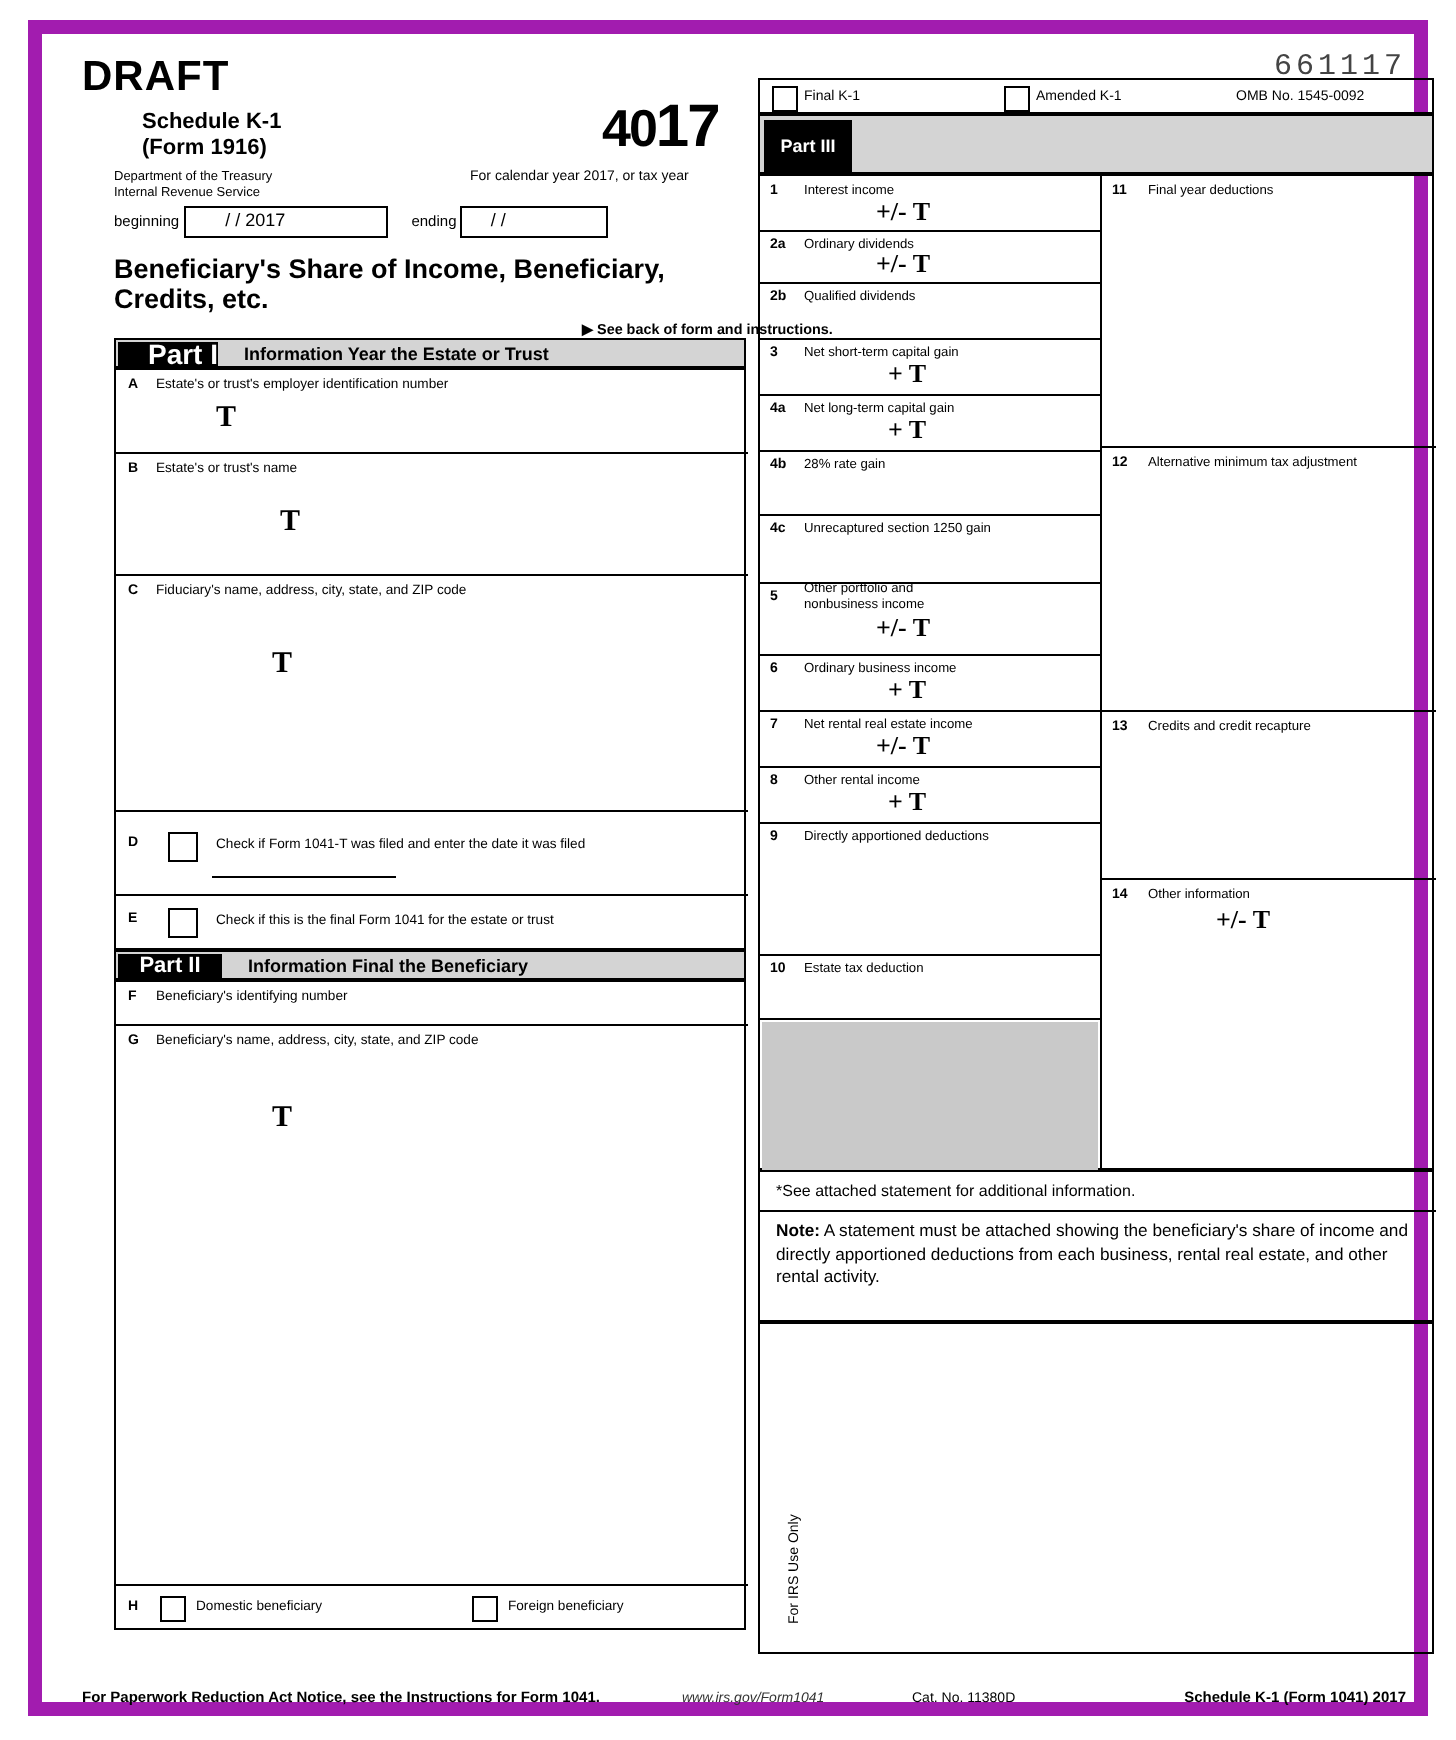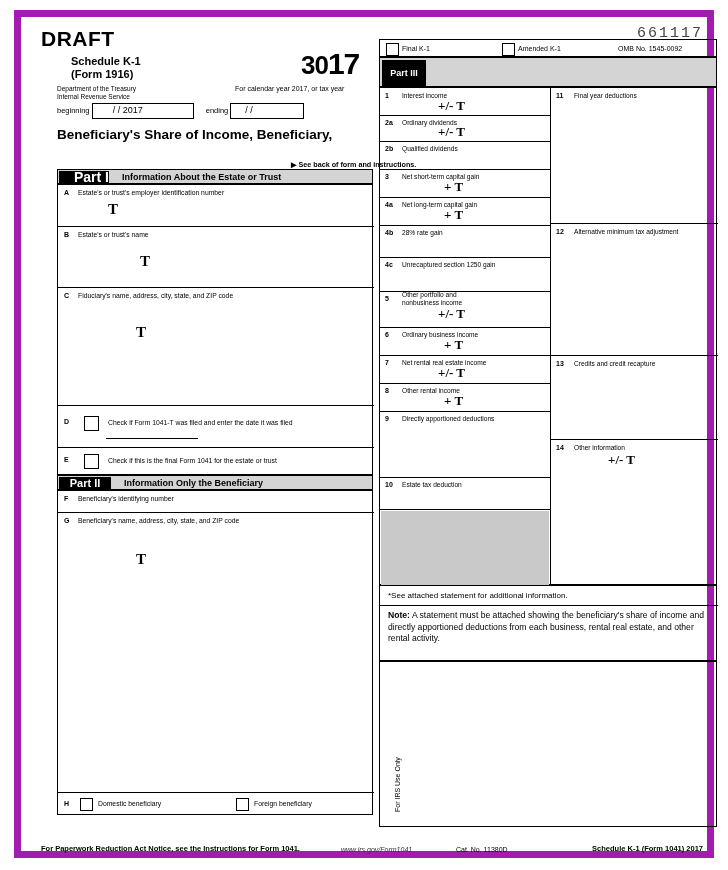--- a/index.html
+++ b/index.html
@@ -87,32 +87,33 @@
       <div id="sched-title">
         <div>Schedule K-1</div>
         <div>(Form 1916)</div>
       </div>
       <div id="dept">
         <div>Department of the Treasury</div>
         <div>Internal Revenue Service</div>
       </div>
       <div id="calyear">For calendar year 2017, or tax year</div>
       <div id="year">
-        <span>30</span><span class="y17">17</span>
+        <span>40</span><span class="y17">17</span>
       </div>
 
       <div id="begin-row">
         <span>beginning</span>
         <span class="dateline"><span class="sl" style="left:20px;">/        / 2017</span></span>
         <span style="margin-left:10px;">ending</span>
         <span class="dateline" style="width:72px;"><span class="sl" style="left:14px;">/        /</span></span>
       </div>
 
       <div id="maintitle">
         <div>Beneficiary's Share of Income, Beneficiary,</div>
+        <div>Credits, etc.</div>
       </div>
       <div id="seeback">▶ See back of form and instructions.</div>
 
       <div class="abs box" style="left:358px;top:22px;width:338px;height:18px;">
         <span class="cb" style="position:absolute;left:6px;top:3px;"></span>
         <span class="abs xs" style="left:22px;top:5px;">Final K-1</span>
         <span class="cb" style="position:absolute;left:122px;top:3px;"></span>
         <span class="abs xs" style="left:138px;top:5px;">Amended K-1</span>
         <span class="abs xs" style="left:238px;top:5px;">OMB No. 1545-0092</span>
       </div>
@@ -213,21 +214,21 @@
         </div>
         <div class="abs sm bb" style="left:0;top:0;width:338px;height:20px;padding:5px 8px;">*See attached statement for additional information.</div>
       </div>
 
       <div class="abs box" style="left:358px;top:644px;width:338px;height:166px;">
         <div id="irs-use" style="left:14px;top:150px;">For IRS Use Only</div>
       </div>
 
       <div class="abs box greybar" style="left:36px;top:152px;width:316px;height:15px;">
         <span class="abs blackbar" style="left:1px;top:1px;width:50px;height:13px;line-height:13px;text-align:right;font-size:14px;">Part I</span>
-        <span class="abs bold" style="left:64px;top:2px;font-size:9px;">Information About the Estate or Trust</span>
+        <span class="abs bold" style="left:64px;top:2px;font-size:9px;">Information Year the Estate or Trust</span>
       </div>
 
       <div class="abs box" style="left:36px;top:167px;width:316px;height:291px;">
 
         <div class="abs bb" style="left:0;top:0;width:316px;height:42px;">
           <span class="fld-letter" style="left:6px;top:4px;">A</span>
           <span class="fld-cap" style="left:20px;top:4px;">Estate's or trust's employer identification number</span>
           <span class="tmark abs" style="left:50px;top:16px;">T</span>
         </div>
 
@@ -252,21 +253,21 @@
 
         <div class="abs" style="left:0;top:263px;width:316px;height:28px;">
           <span class="fld-letter" style="left:6px;top:8px;">E</span>
           <span class="cb" style="position:absolute;left:26px;top:6px;width:13px;height:13px;"></span>
           <span class="fld-cap" style="left:50px;top:9px;">Check if this is the final Form 1041 for the estate or trust</span>
         </div>
       </div>
 
       <div class="abs box greybar" style="left:36px;top:458px;width:316px;height:15px;">
         <span class="abs blackbar" style="left:1px;top:1px;width:52px;height:13px;line-height:13px;text-align:center;font-size:11px;">Part II</span>
-        <span class="abs bold" style="left:66px;top:2px;font-size:9px;">Information Only the Beneficiary</span>
+        <span class="abs bold" style="left:66px;top:2px;font-size:9px;">Information Final the Beneficiary</span>
       </div>
 
       <div class="abs box" style="left:36px;top:473px;width:316px;height:325px;">
 
         <div class="abs bb" style="left:0;top:0;width:316px;height:22px;">
           <span class="fld-letter" style="left:6px;top:4px;">F</span>
           <span class="fld-cap" style="left:20px;top:4px;">Beneficiary's identifying number</span>
         </div>
 
         <div class="abs bb" style="left:0;top:22px;width:316px;height:280px;">

